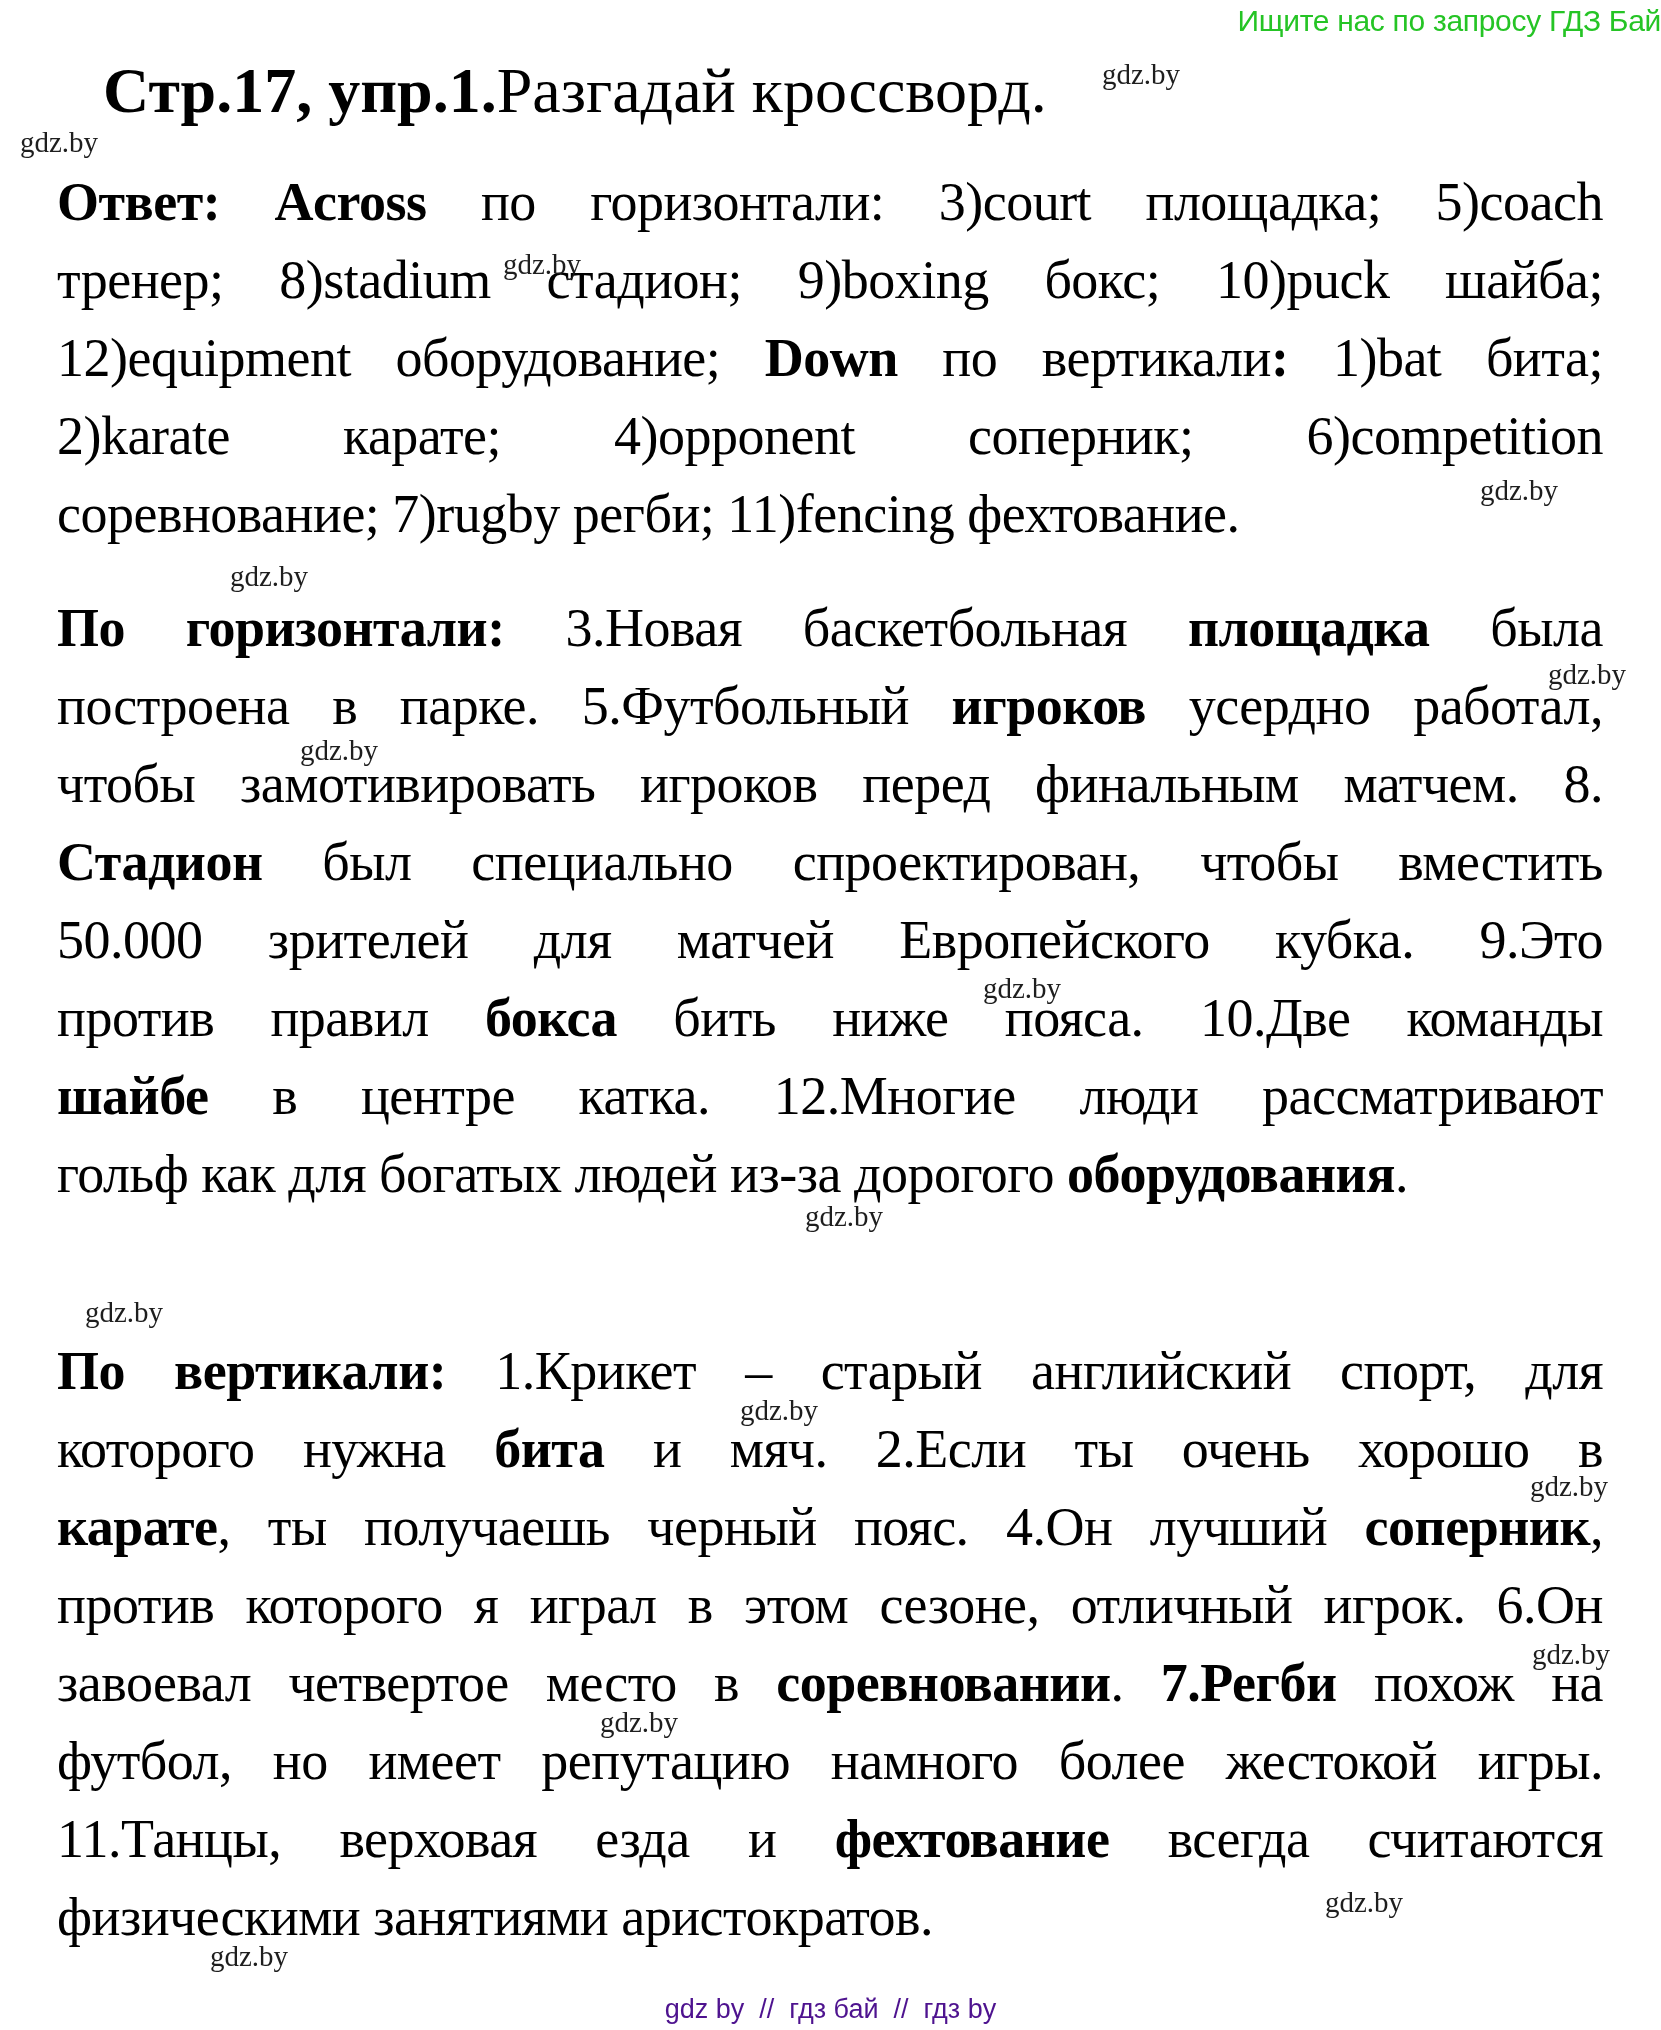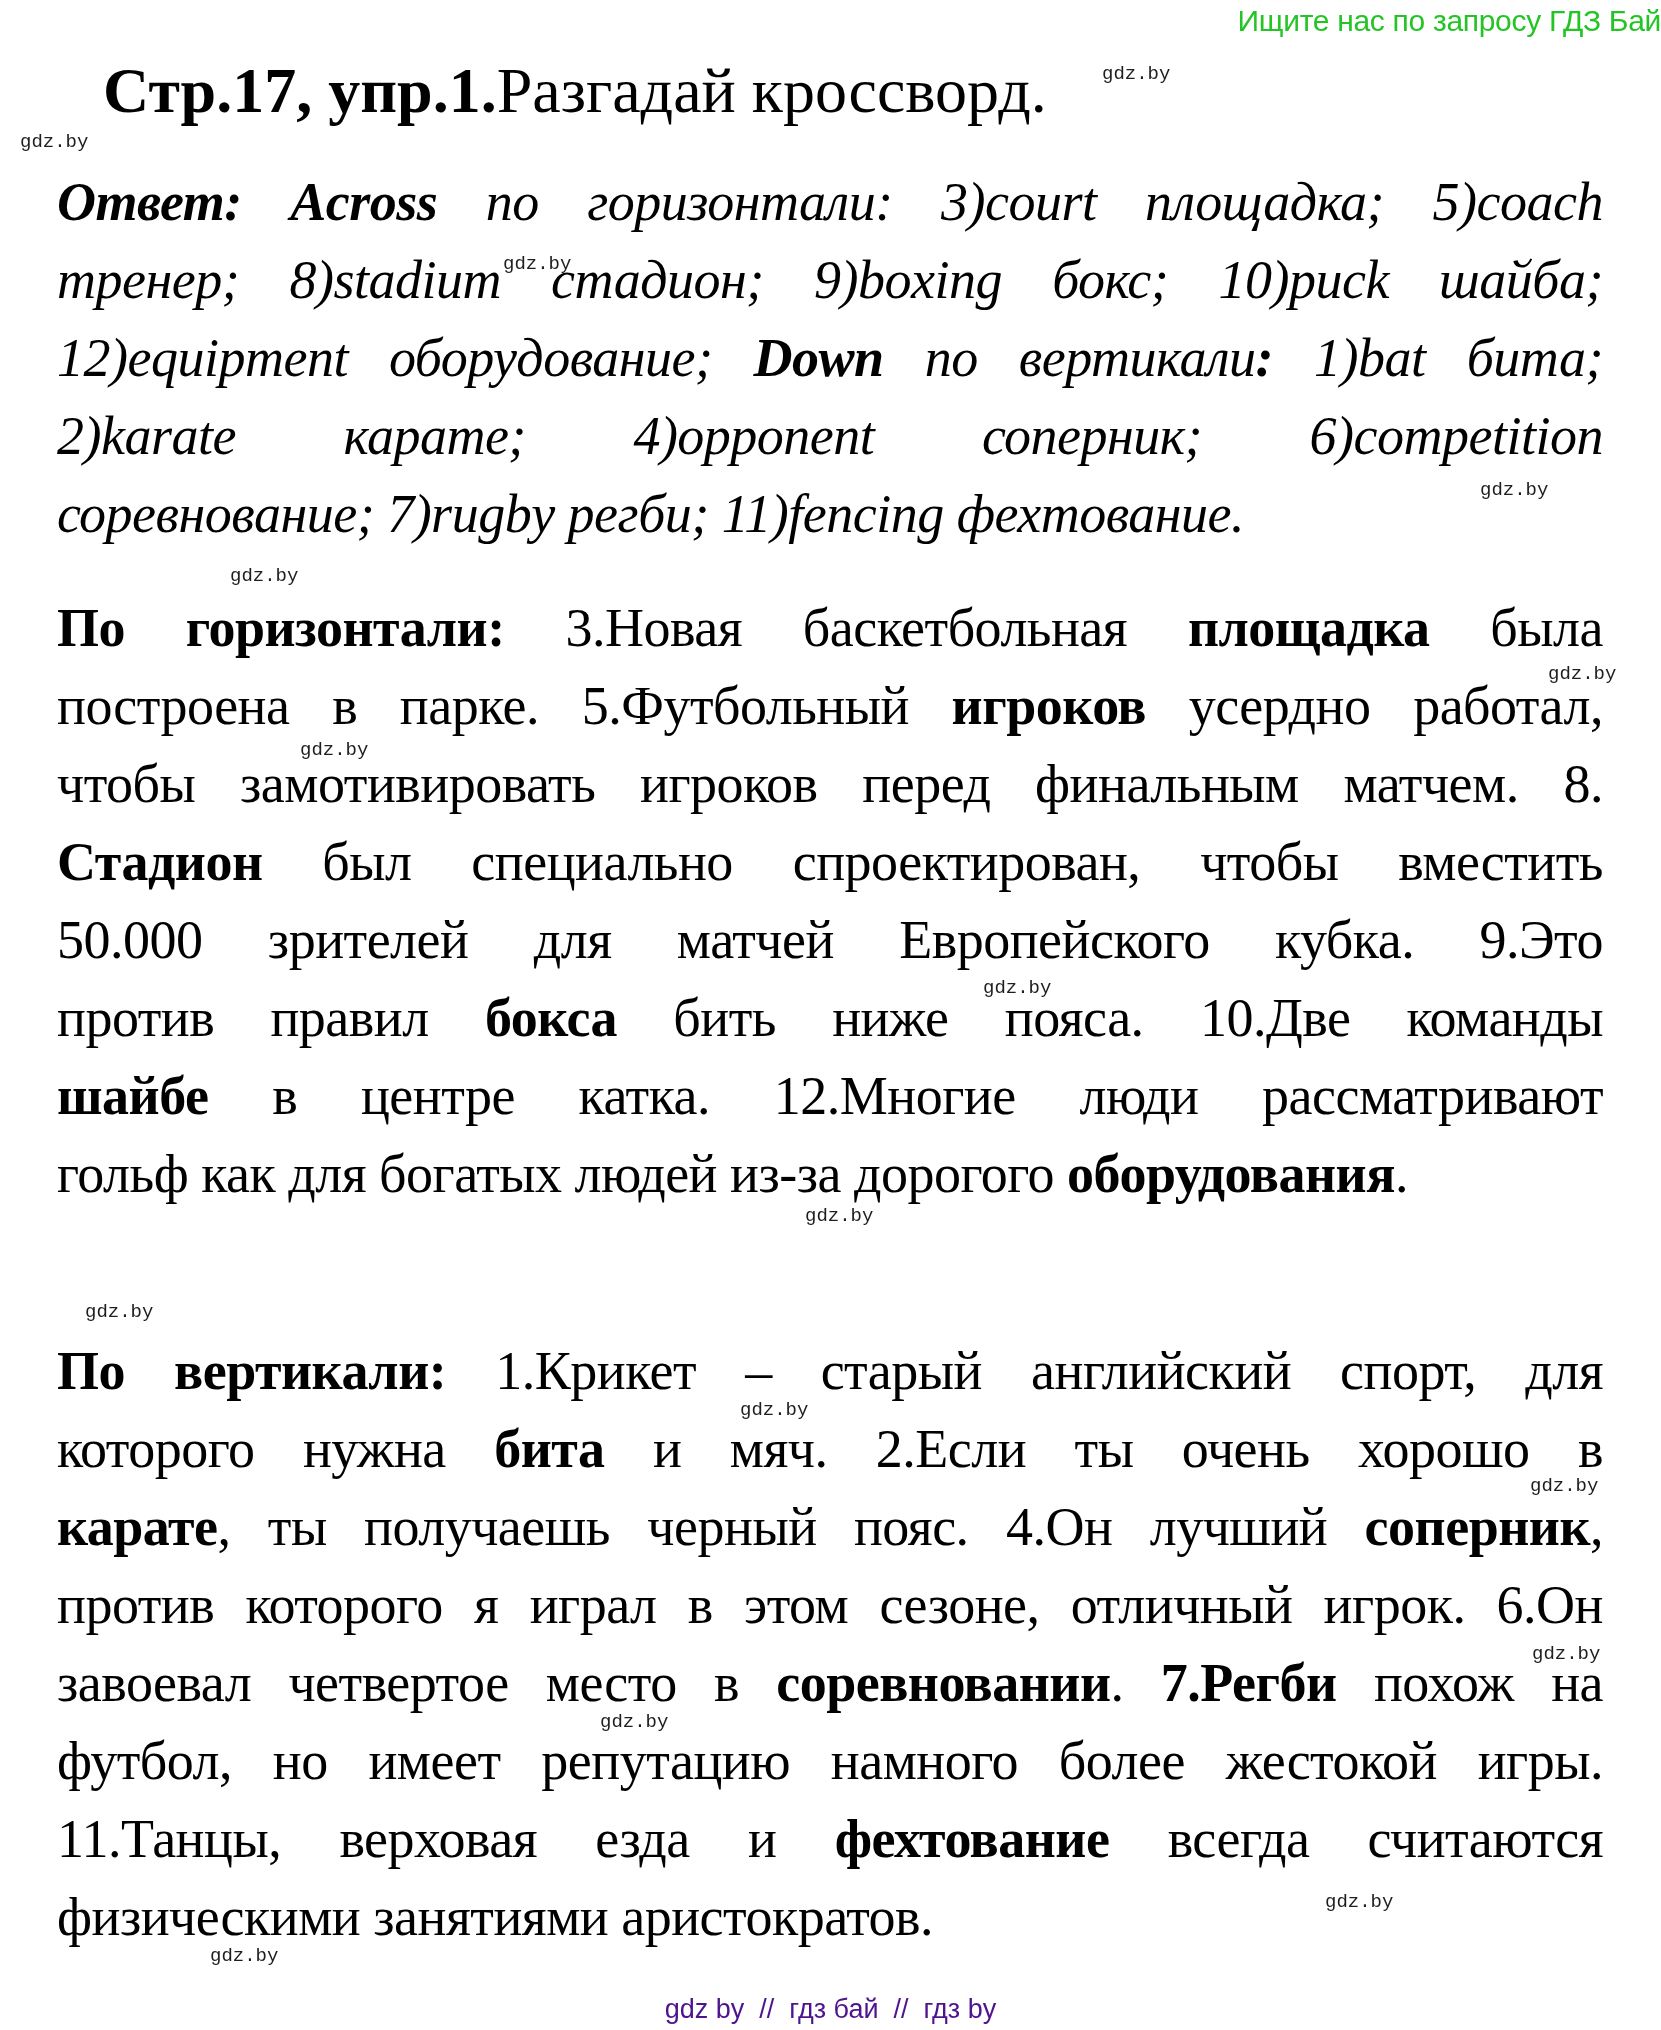--- a/index.html
+++ b/index.html
@@ -27,39 +27,39 @@
     font-size:64px;line-height:72px;
     white-space:nowrap;
     margin-left:48px;
   }
   .title .b{font-weight:bold;}
   .para{
     position:absolute;
     left:57px;
     width:1546px;
   }
-  .para-answer{top:163px;font-style:italic;}
+  .para-answer{top:163px;}
   .para-across{top:589px;font-family:Liberation Serif, serif;}
   .para-down{top:1332px;}
   .line{
     height:78px;
     line-height:78px;
     font-size:54px;
     letter-spacing:-0.5px;
     text-align:justify;
     text-align-last:justify;
     overflow:hidden;
   }
   .line.last{text-align-last:left;}
   .b{font-weight:bold;}
   .r{font-weight:normal;}
   .watermark{
     position:absolute;
-    font-family:Liberation Mono, monospace;
-    font-size:19px;line-height:32px;
+    font-family:Liberation Serif, serif;
+    font-size:29px;line-height:32px;
     color:var(--watermark-color,#1e1e1e);
     white-space:nowrap;
   }
   .footer{
     position:absolute;
     left:0;top:1994px;width:100%;
     text-align:center;
     font-family:"Liberation Sans",sans-serif;
     font-size:27px;line-height:30px;
     color:var(--footer-color,#4e138f);

